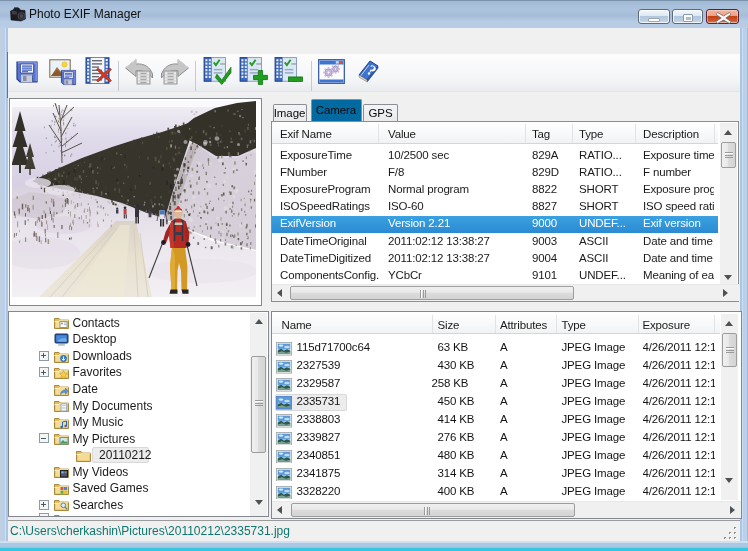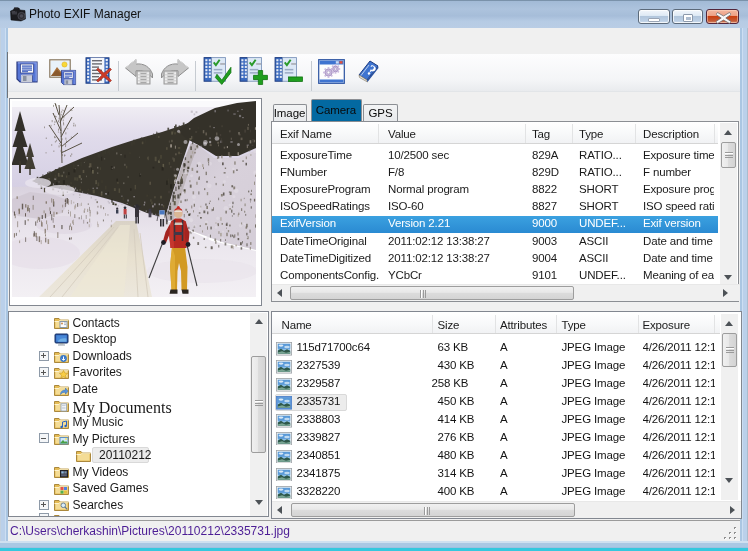--- a/index.html
+++ b/index.html
@@ -37,21 +37,21 @@
 #photo-panel { left:1px; top:70px; width:253px; height:208px; background:#fff; border:1px solid #828790; }
 
 .tab { position:absolute; font-size:11.5px; letter-spacing:-0.1px; color:#0a0a0a; border:1px solid #8b8e93; border-bottom:none;
   border-radius:2px 2px 0 0; background:linear-gradient(180deg,#f3f4f5,#e8eaec); text-align:center; }
 #exif-panel { left:263px; top:92.5px; width:467.5px; height:181px; background:#fff; border:1px solid #8b8e93; }
 
 #tree-panel { left:0px; top:283px; width:261px; height:206px; background:#fff; border:1px solid #828790; overflow:hidden; }
 #file-panel { left:262.5px; top:283px; width:471.5px; height:208px; background:#fff; border:1px solid #828790; }
 
 #statusbar { left:0; top:492px; width:732px; height:21px; background:#f0f0f0; border-top:1px solid #9b9b9b; }
-#status-text { left:2px; top:3px; font-size:12px; color:#4c1d95; }
+#status-text { left:2px; top:3px; font-size:12px; color:#0f766e; }
 .row-text { position:absolute; font-size:11.5px; letter-spacing:-0.15px; color:#141414; white-space:nowrap; }
 .hdr-text { position:absolute; font-size:11.5px; letter-spacing:-0.15px; color:#1a1a1a; white-space:nowrap; }
 
 .sb { position:absolute; background:#f0f0f0; }
 .sb-thumb { position:absolute; background:linear-gradient(90deg,#f0f0f0,#e8e8e8 45%,#dcdcdc 50%,#d4d4d4); border:1px solid #9d9d9d; border-radius:2px; }
 .sb-thumb-h { position:absolute; background:linear-gradient(180deg,#f0f0f0,#e8e8e8 45%,#dcdcdc 50%,#d4d4d4); border:1px solid #9d9d9d; border-radius:2px; }
 .sbtri-u { width:0; height:0; border-left:4px solid transparent; border-right:4px solid transparent; border-bottom:5px solid #4d5257; }
 .sbtri-d { width:0; height:0; border-left:4px solid transparent; border-right:4px solid transparent; border-top:5px solid #4d5257; }
 .sbtri-l { width:0; height:0; border-top:4px solid transparent; border-bottom:4px solid transparent; border-right:5px solid #4d5257; }
 .sbtri-r { width:0; height:0; border-top:4px solid transparent; border-bottom:4px solid transparent; border-left:5px solid #4d5257; }
@@ -1204,21 +1204,21 @@
       <div class="row-text" style="left:63.5px;font-size:12px;letter-spacing:0;top:69.9px;color:#1a1a1a;">Date</div>
       <svg class="abs" style="left:45px;top:87.15px;" width="15" height="13" viewBox="0 0 15 13">
           <path d="M0.5 2.5 L5 2.5 L6.5 4 L14.5 4 L14.5 12.5 L0.5 12.5 Z" fill="#e5bc55" stroke="#ab883c"></path>
           <path d="M1.5 5 L13.5 5 L13.5 11.5 L1.5 11.5 Z" fill="#f4dc96"></path>
           <path d="M0.5 5.5 L4.8 5.5 L6 4.2 L14.5 4.2" fill="none" stroke="#fdf3cf" stroke-width="1"></path>
           <rect x="7" y="4.8" width="5.6" height="7.2" fill="#fdfdfd" stroke="#9aa8b8"></rect>
           <rect x="8" y="6.2" width="3.6" height="0.8" fill="#b8c4d0"></rect>
           <rect x="8" y="7.8" width="3.6" height="0.8" fill="#b8c4d0"></rect>
           <rect x="8" y="9.4" width="3.6" height="0.8" fill="#b8c4d0"></rect>
         </svg>
-      <div class="row-text" style="left:63.5px;font-size:16px;letter-spacing:0;top:86.5px;color:#1a1a1a;font-family:Liberation Serif, serif;">My Documents</div>
+      <div class="row-text" style="left:63.5px;font-size:12px;letter-spacing:0;top:86.5px;color:#1a1a1a;">My Documents</div>
       <svg class="abs" style="left:45px;top:103.70000000000002px;" width="15" height="13" viewBox="0 0 15 13">
           <path d="M0.5 2.5 L5 2.5 L6.5 4 L14.5 4 L14.5 12.5 L0.5 12.5 Z" fill="#e5bc55" stroke="#ab883c"></path>
           <path d="M1.5 5 L13.5 5 L13.5 11.5 L1.5 11.5 Z" fill="#f4dc96"></path>
           <path d="M0.5 5.5 L4.8 5.5 L6 4.2 L14.5 4.2" fill="none" stroke="#fdf3cf" stroke-width="1"></path>
           <path d="M8.5 11 V6 L12.5 5 V10" stroke="#2c66c0" stroke-width="1" fill="none"></path>
           <circle cx="7.6" cy="11" r="1.2" fill="#2c66c0"></circle>
           <circle cx="11.6" cy="10" r="1.2" fill="#2c66c0"></circle>
         </svg>
       <div class="row-text" style="left:63.5px;font-size:12px;letter-spacing:0;top:103.0px;color:#1a1a1a;">My Music</div>
       <div class="abs" style="left:29.5px;top:121.3px;width:10px;height:10px;background:#f4f6f8;border:1px solid #8e9aa8;"></div>

